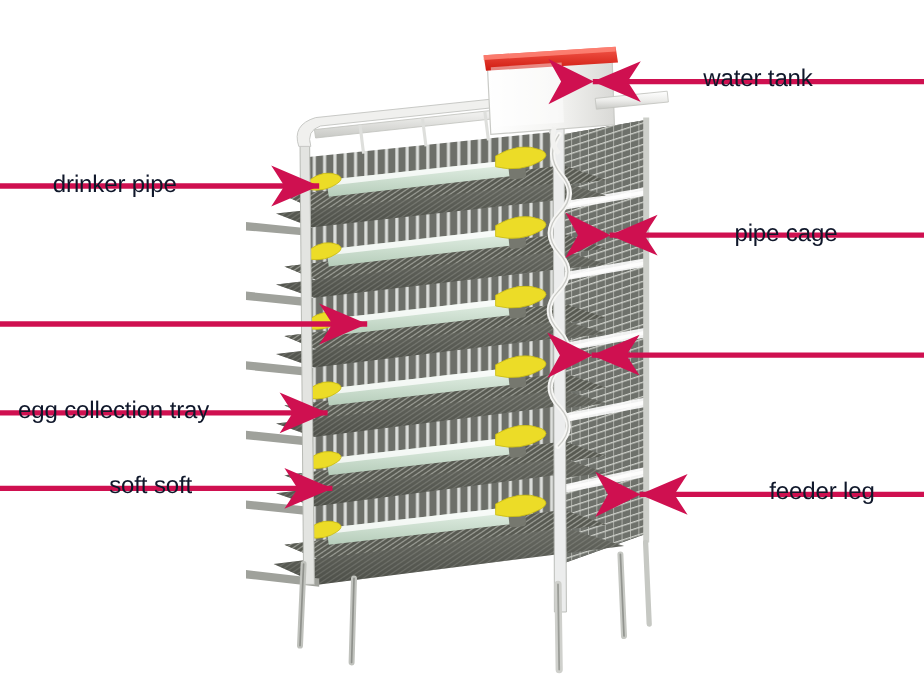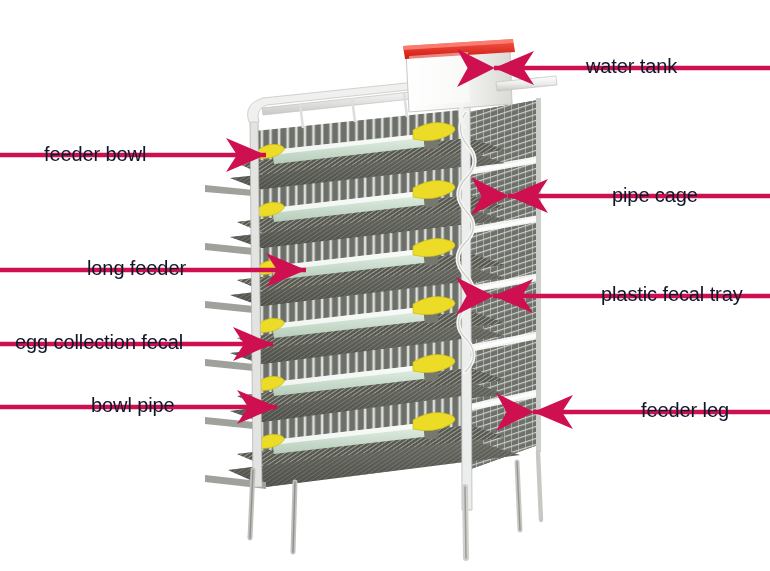--- a/index.html
+++ b/index.html
@@ -263,21 +263,19 @@
       <path d="M533,412 L573,395 L562,412 L573,429 Z"></path>
       <path d="M266,155 L226,138 L237,155 L226,172 Z"></path>
       <path d="M306,270 L266,253 L277,270 L266,287 Z"></path>
       <path d="M273,344 L233,327 L244,344 L233,361 Z"></path>
       <path d="M277,407 L237,390 L248,407 L237,424 Z"></path>
     </g>
   </svg>
 
   <div class="lbl r" style="left:586px;top:56px;">water tank</div>
   <div class="lbl r" style="left:612px;top:185px;">pipe cage</div>
-  <div class="lbl r" style="left:601px;top:284px;">plastic fecal tray</div>
   <div class="lbl r" style="left:641px;top:400px;">feeder leg</div>
 
-  <div class="lbl l" style="left:44px;top:144px;">feeder bowl</div>
-  <div class="lbl l" style="left:87px;top:258px;">long feeder</div>
-  <div class="lbl l" style="left:15px;top:332px;">egg collection fecal</div>
-  <div class="lbl l" style="left:91px;top:395px;">bowl pipe</div>
+  <div class="lbl l" style="left:44px;top:144px;">drinker pipe</div>
+  <div class="lbl l" style="left:15px;top:332px;">egg collection tray</div>
+  <div class="lbl l" style="left:91px;top:395px;">soft soft</div>
 
 </div>
 
 </body></html>

